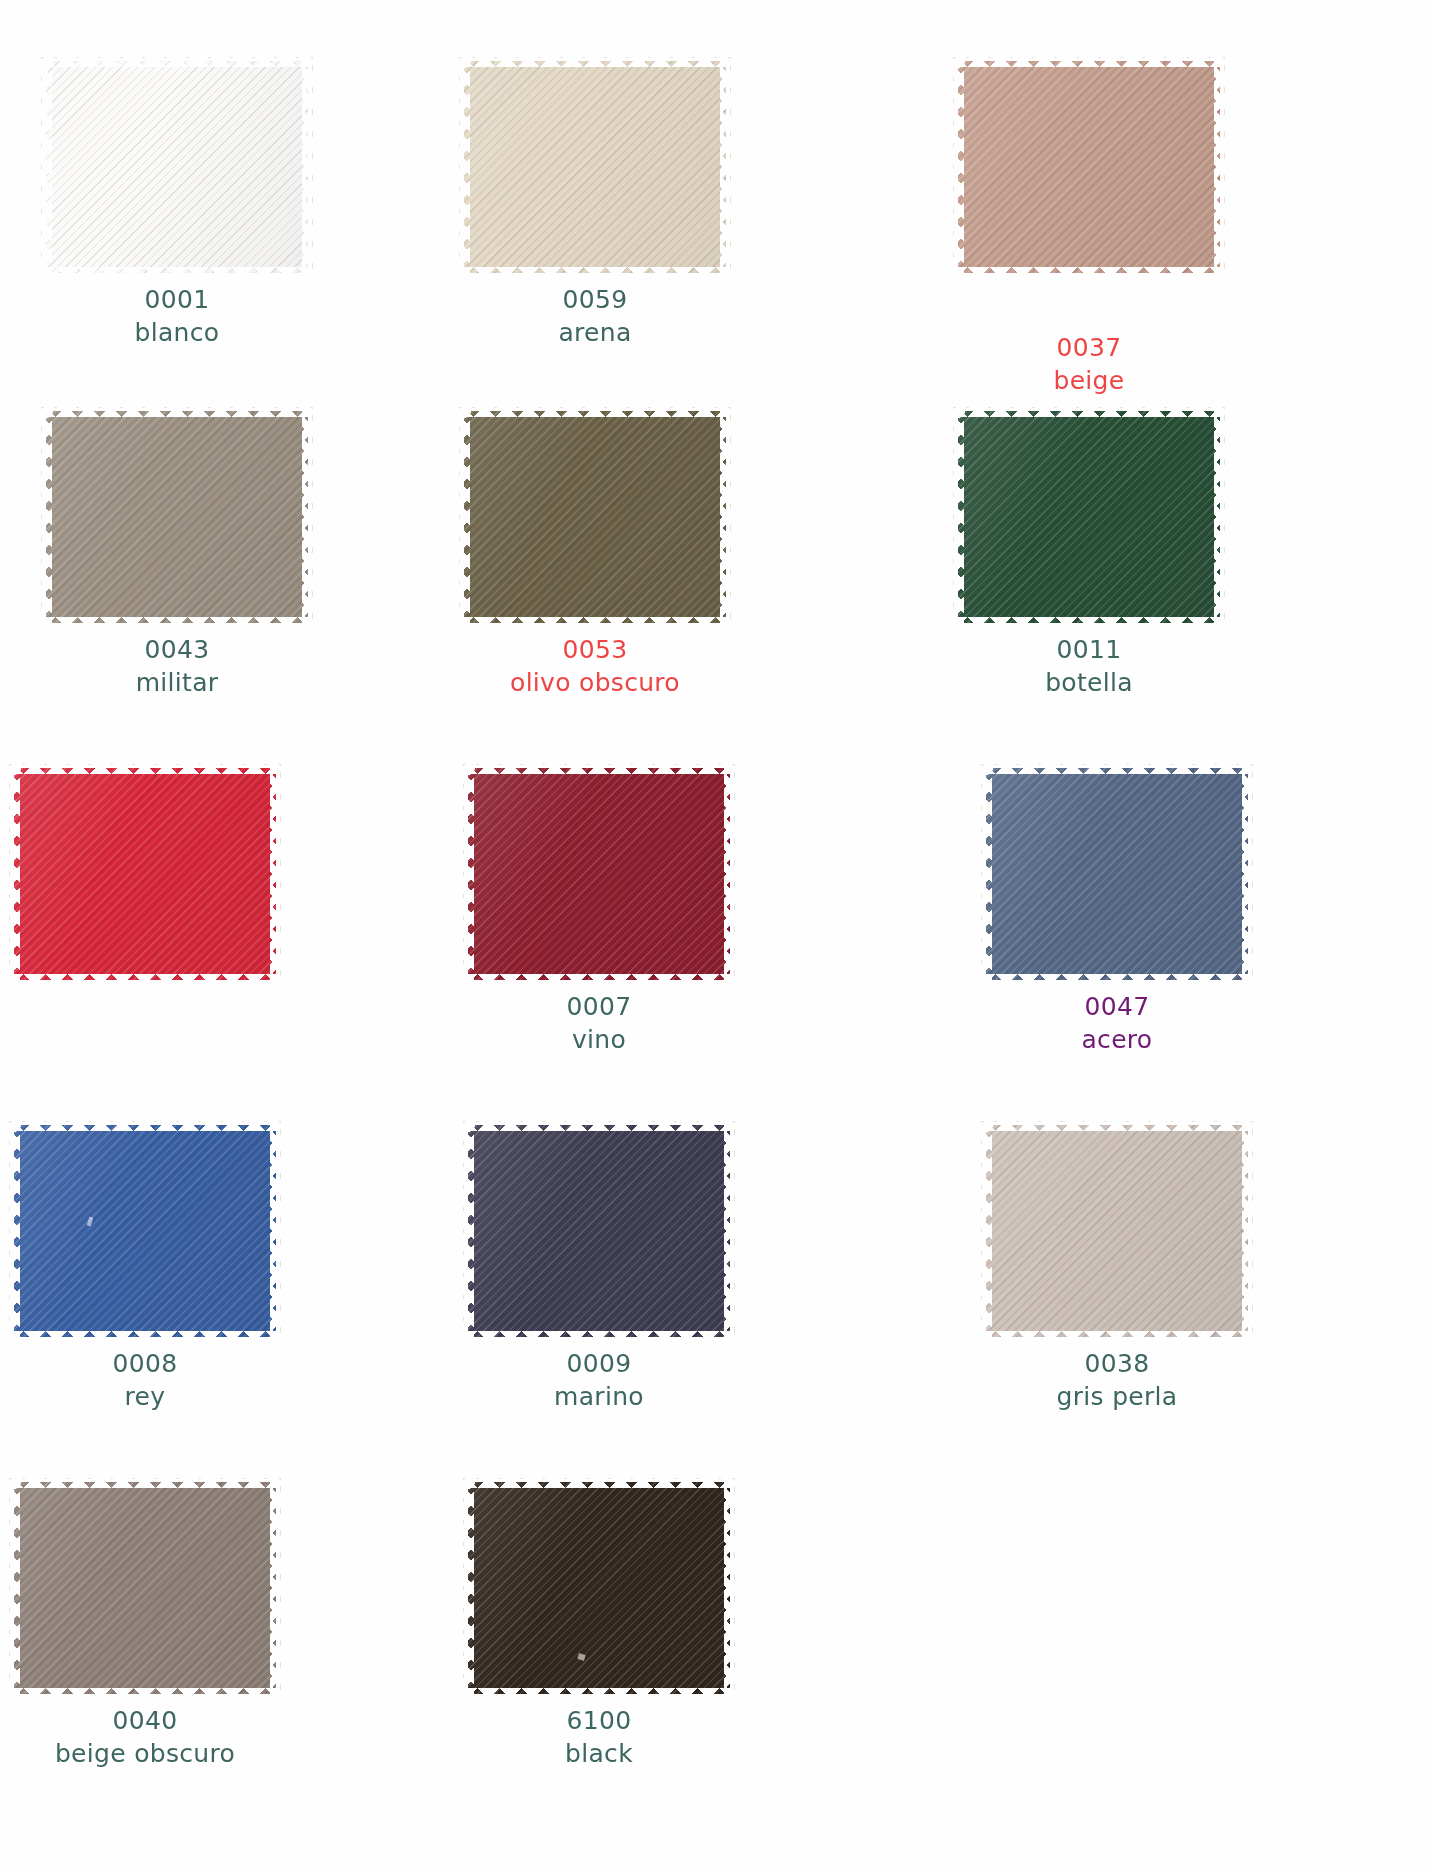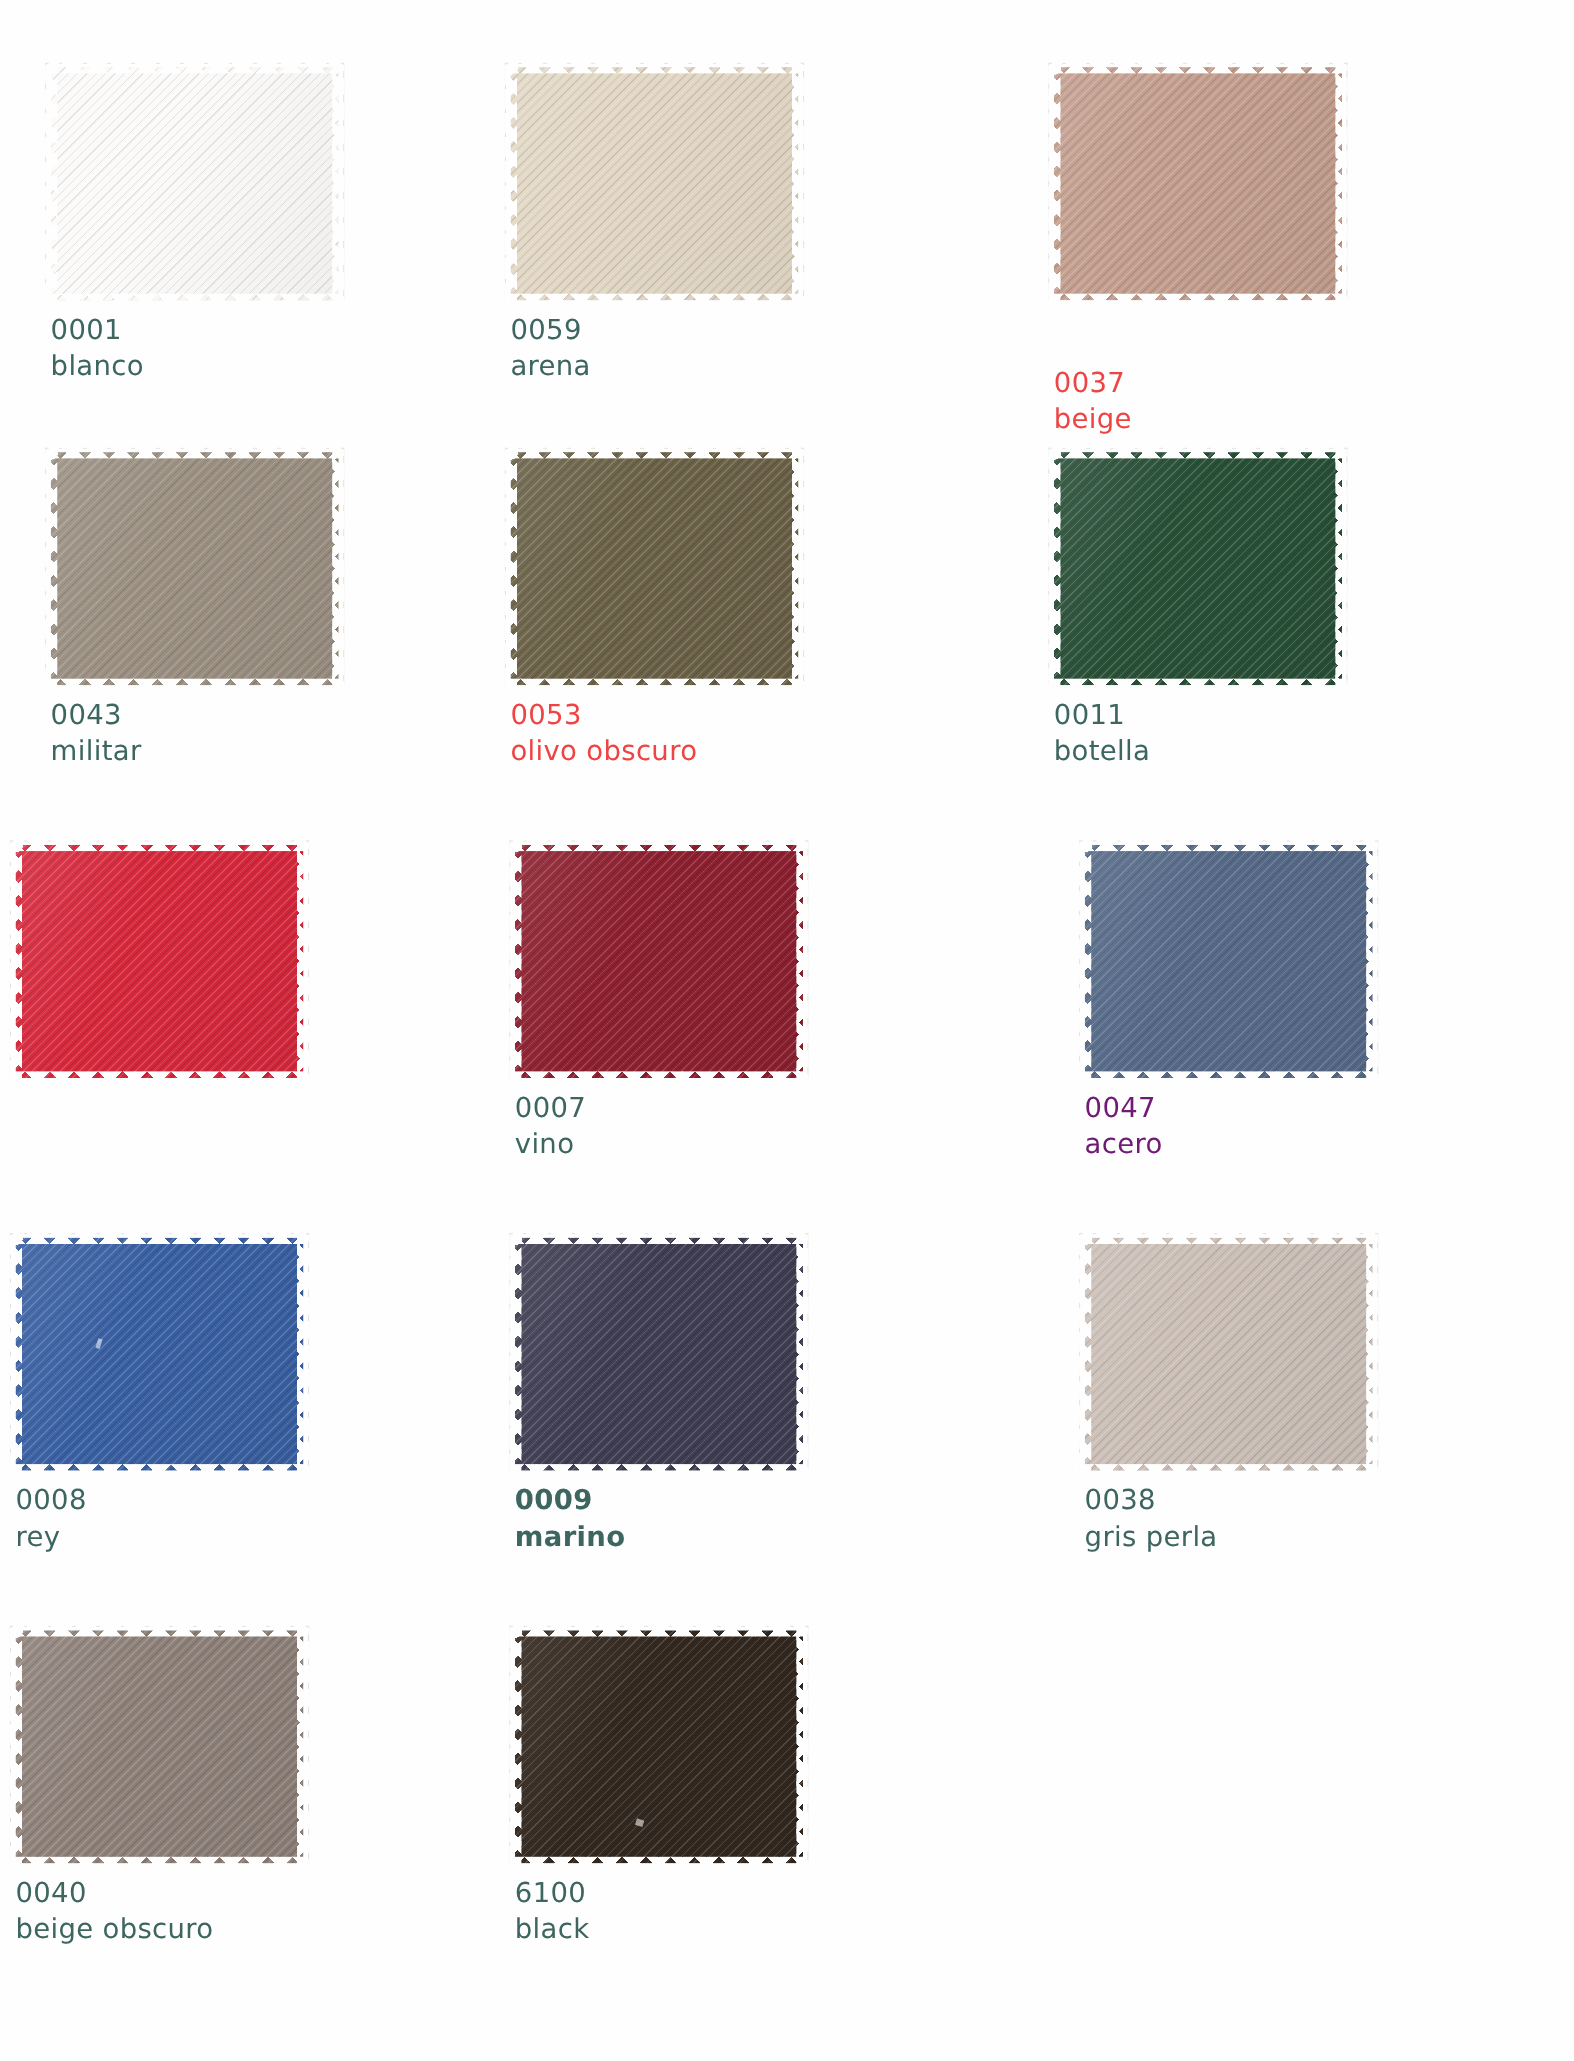--- a/index.html
+++ b/index.html
@@ -119,21 +119,21 @@
     background:
       repeating-linear-gradient(135deg, #fefefe 0 7.8px, transparent 7.8px 15.6px),
       repeating-linear-gradient(45deg, #fefefe 0 7.8px, transparent 7.8px 15.6px);
   }
 
   .labels {
     position: absolute;
     left: 46px;
     top: 228px;
     width: 262px;
-    text-align: left;
+    text-align: center;
     color: #3d6660;
     font-size: 25px;
     line-height: 33px;
     letter-spacing: 0.3px;
   }
   .cell.col2 .labels { left: 14px; }
   .cell.col3 .labels { left: 18px; }
   .code { display: block; }
   .name { display: block; }
   .sheen {
@@ -327,21 +327,21 @@
       <div class="swatch-wrap">
         <div class="chip-outline"></div>
         <div class="chip" style="background-color: rgb(63, 62, 83);">
           <div class="sheen"></div>
         </div>
         <div class="zig top"></div>
         <div class="zig bottom"></div>
         <div class="zig left"></div>
         <div class="zig right"></div>
       </div>
-      <div class="labels" style="color: rgb(61, 102, 96); font-weight: bold;">
+      <div class="labels" style="color: rgb(61, 102, 96);">
         <span class="code">0009</span>
         <span class="name">marino</span>
       </div>
     </div>
 
     <div class="cell col1">
       <div class="swatch-wrap">
         <div class="chip-outline"></div>
         <div class="chip" style="background-color: rgb(203, 191, 183);">
           <div class="sheen"></div>

